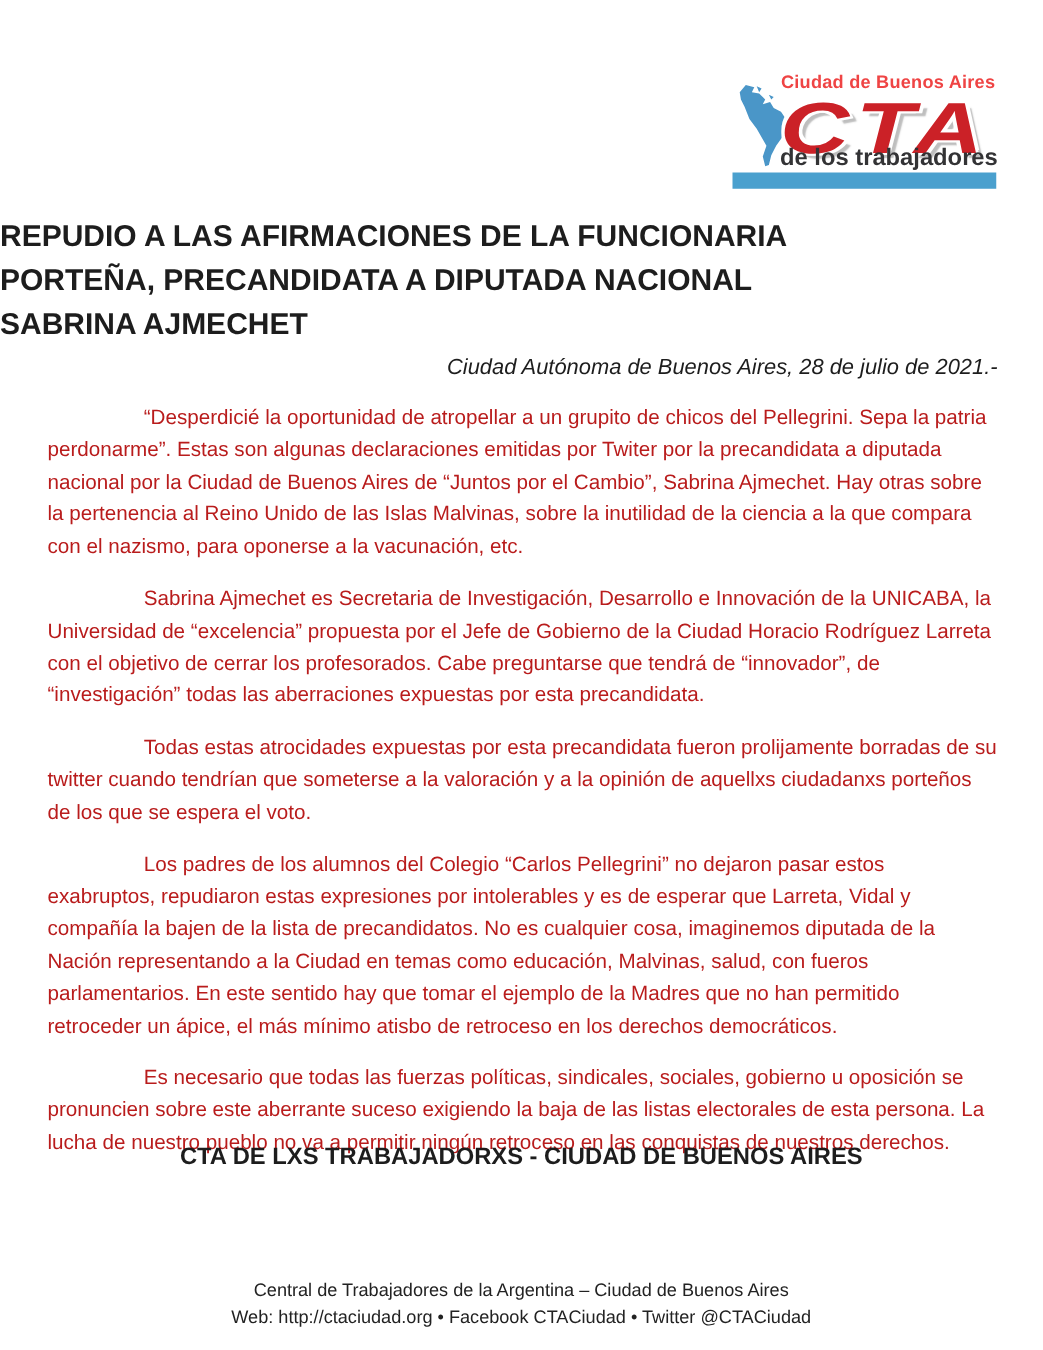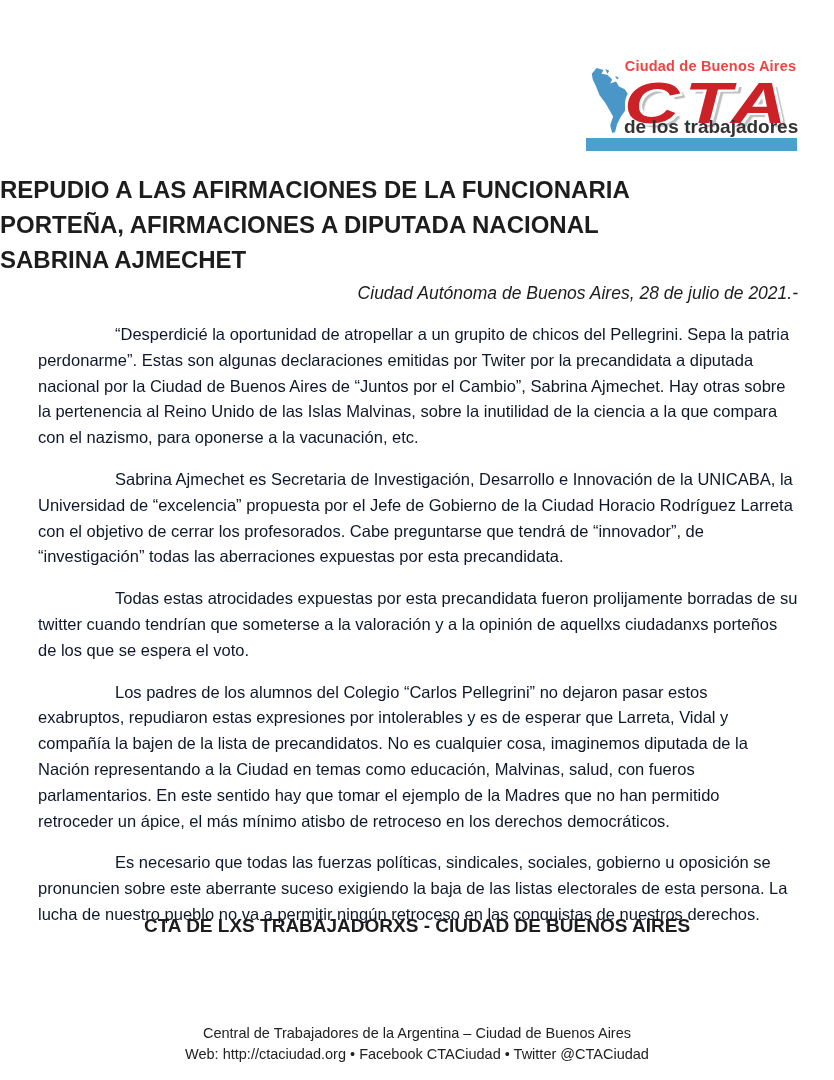--- a/index.html
+++ b/index.html
@@ -91,21 +91,21 @@
 
   
   .content {
     position: absolute;
     top: 322px; left: 38px;
     width: 760px;
   }
   .content p {
     font-size: 16.5px;
     line-height: 25.8px;
-    color: #0f172a;
+    color: #b91c1c;
     text-indent: 77px;
     margin-bottom: 16px;
     text-align: left;
   }
 
   
   .closing {
     position: absolute;
     top: 915px; left: 0;
     width: 100%;
@@ -137,21 +137,21 @@
       <path d="M3,8 L8,2 L15,4 L13,8 L19,9 L24,14 L22,18 L28,16 L31,21 L37,24 L41,30 L42,37 L38,45 L33,52 L29,60 L27,68 L24,69 L22,61 L25,52 L21,45 L17,38 L11,30 L7,20 L4,14 Z
                M17,3 L21,5 L19,8 Z M27,10 L31,12 L29,14 Z" fill="#4a96c8"></path>
     </svg>
     <div class="logo-top-text">Ciudad de Buenos Aires</div>
     <div class="logo-acronym">CTA</div>
     <div class="logo-bottom-text">de los trabajadores</div>
   </div>
 
   <div class="doc-title">
     <div>REPUDIO A LAS AFIRMACIONES DE LA FUNCIONARIA</div>
-    <div>PORTEÑA, AFIRMACIONES A DIPUTADA NACIONAL</div>
+    <div>PORTEÑA, PRECANDIDATA A DIPUTADA NACIONAL</div>
     <div>SABRINA AJMECHET</div>
   </div>
 
   <div class="dateline">Ciudad Autónoma de Buenos Aires, 28 de julio de 2021.-</div>
 
   <div class="content">
     <p>“Desperdicié la oportunidad de atropellar a un grupito de chicos del Pellegrini. Sepa la patria perdonarme”. Estas son algunas declaraciones emitidas por Twiter por la precandidata a diputada nacional por la Ciudad de Buenos Aires de “Juntos por el Cambio”, Sabrina Ajmechet. Hay otras sobre la pertenencia al Reino Unido de las Islas Malvinas, sobre la inutilidad de la ciencia a la que compara con el nazismo, para oponerse a la vacunación, etc.</p>
     <p>Sabrina Ajmechet es Secretaria de Investigación, Desarrollo e Innovación de la UNICABA, la Universidad de “excelencia” propuesta por el Jefe de Gobierno de la Ciudad Horacio Rodríguez Larreta con el objetivo de cerrar los profesorados. Cabe preguntarse que tendrá de “innovador”, de “investigación” todas las aberraciones expuestas por esta precandidata.</p>
     <p>Todas estas atrocidades expuestas por esta precandidata fueron prolijamente borradas de su twitter cuando tendrían que someterse a la valoración y a la opinión de aquellxs ciudadanxs porteños de los que se espera el voto.</p>
     <p>Los padres de los alumnos del Colegio “Carlos Pellegrini” no dejaron pasar estos exabruptos, repudiaron estas expresiones por intolerables y es de esperar que Larreta, Vidal y compañía la bajen de la lista de precandidatos. No es cualquier cosa, imaginemos diputada de la Nación representando a la Ciudad en temas como educación, Malvinas, salud, con fueros parlamentarios. En este sentido hay que tomar el ejemplo de la Madres que no han permitido retroceder un ápice, el más mínimo atisbo de retroceso en los derechos democráticos.</p>

